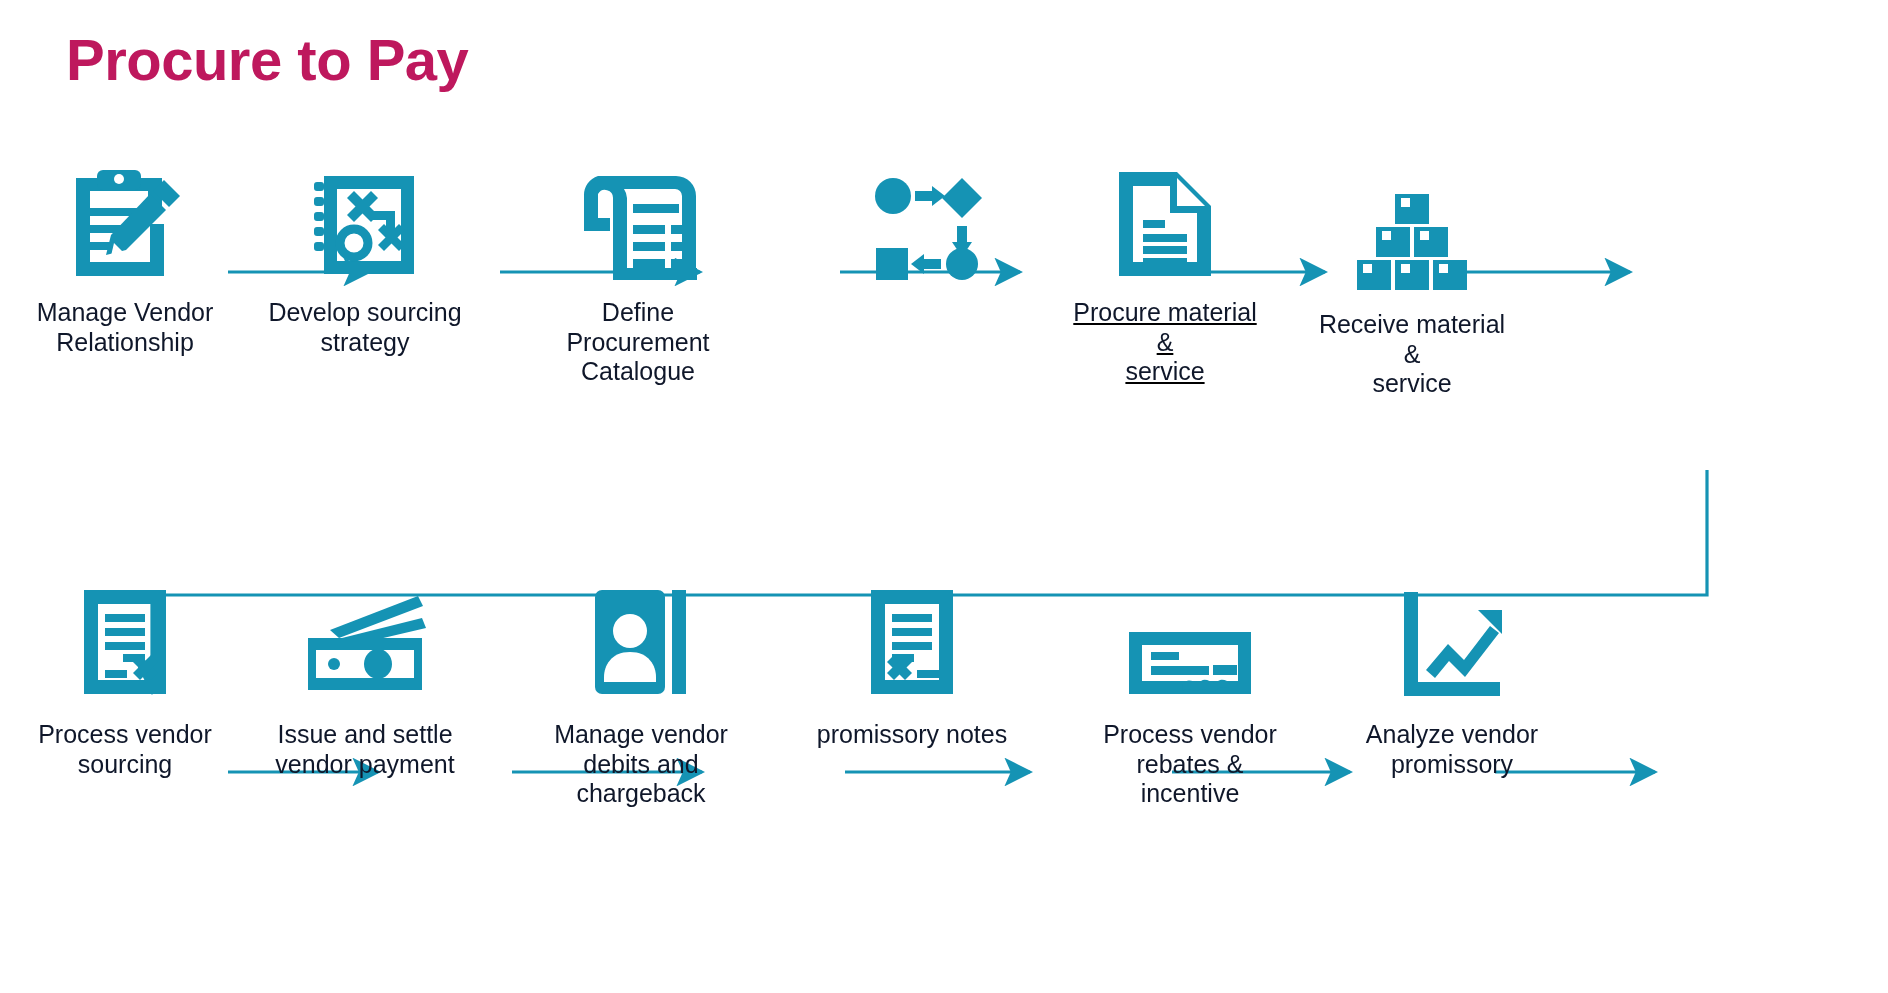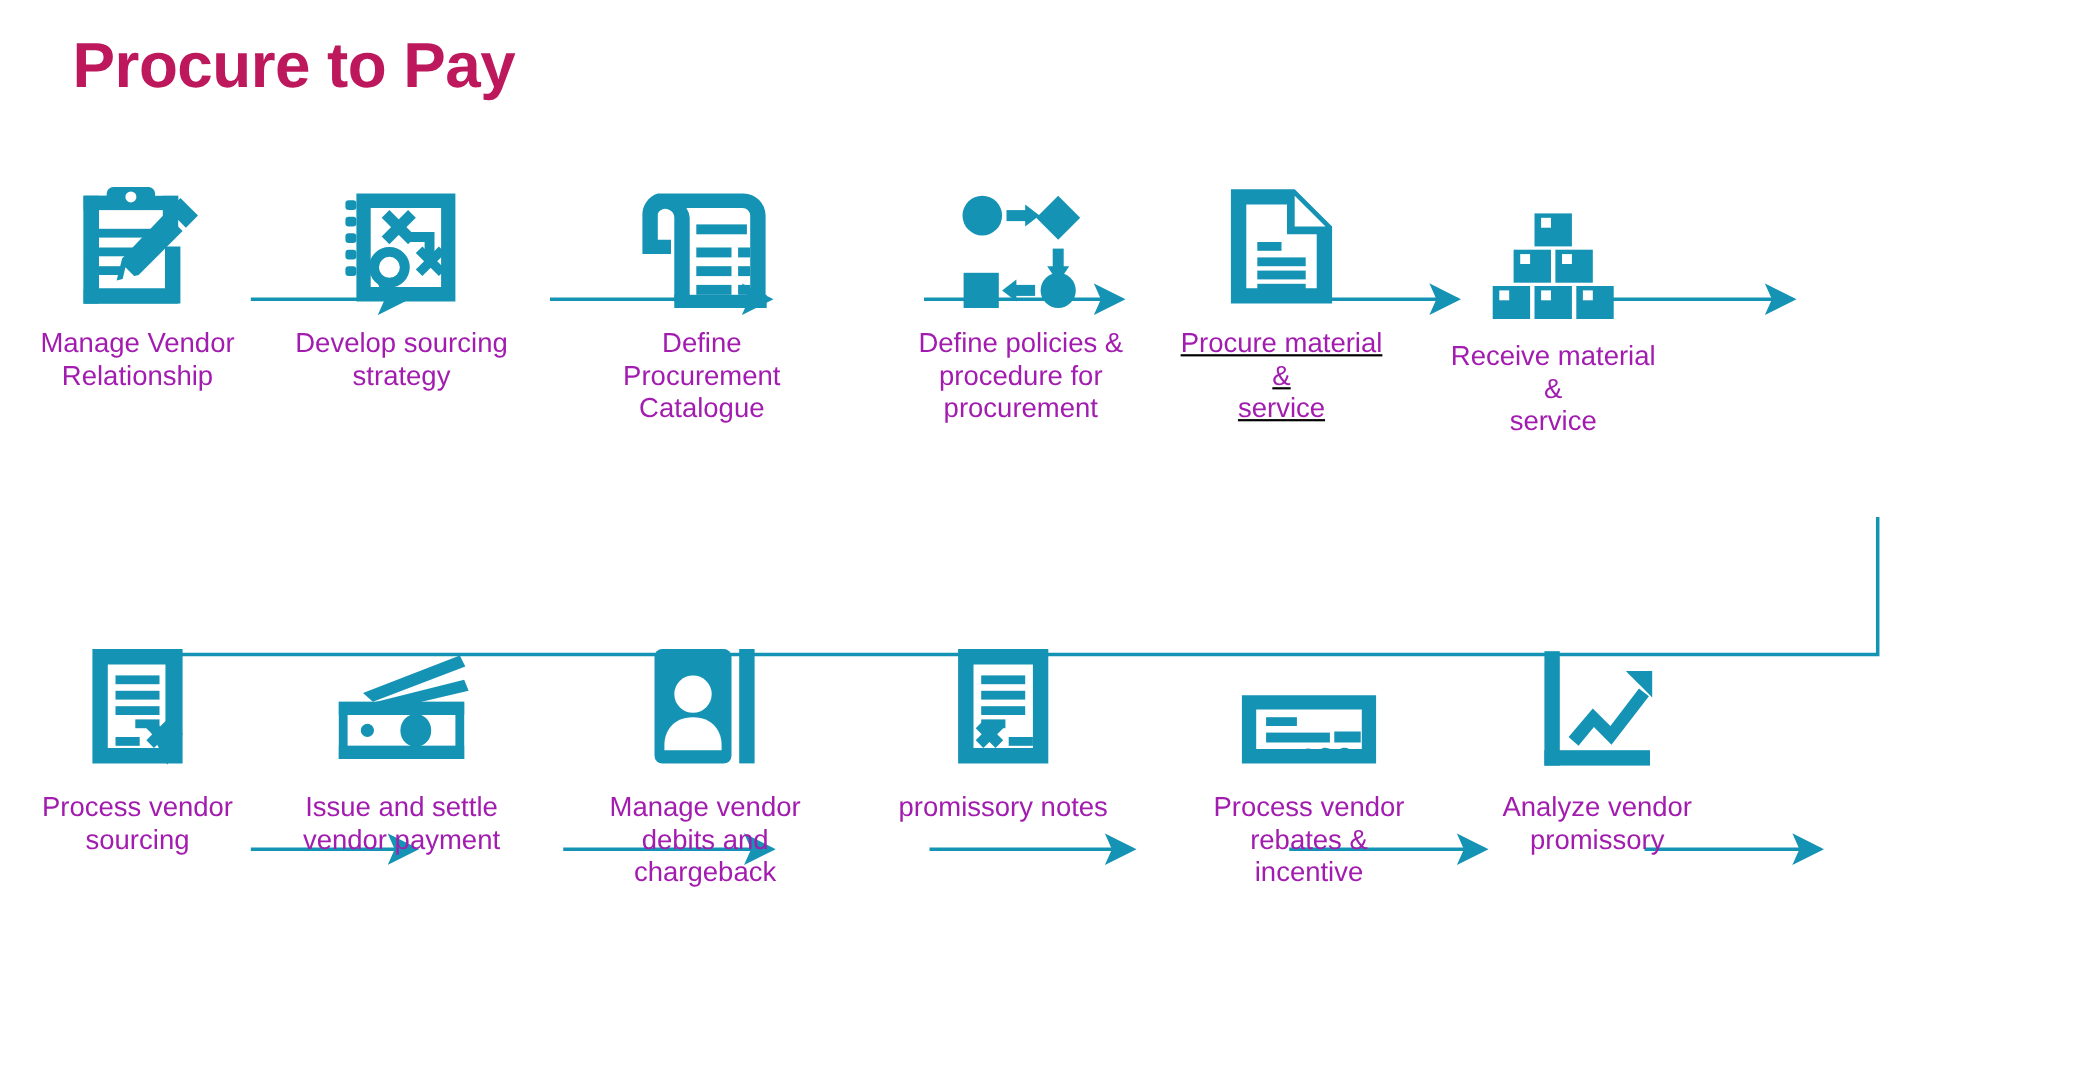--- a/index.html
+++ b/index.html
@@ -10,21 +10,21 @@
   }
   #page-title{
     position:absolute;left:66px;top:8px;
     font-size:58px;font-weight:bold;color:#be185d;
     letter-spacing:-0.5px;line-height:1.1;margin-top:20px;
   }
   .svg-layer{position:absolute;left:0;top:0;width:1888px;height:993px;}
   .node{position:absolute;width:200px;text-align:center;}
   .node .icon{height:120px;display:flex;align-items:flex-end;justify-content:center;}
   .node .label{
-    font-size:25px;color:#a21caf;line-height:1.18;margin-top:18px;
+    font-size:25px;color:#0f172a;line-height:1.18;margin-top:18px;
     font-family:"Liberation Sans", sans-serif;
   }
   
   #n0{left:25px;top:160px;}
   #n1{left:265px;top:160px;}
   #n2{left:538px;top:160px;}
   #n3{left:828px;top:160px;}
   #n4{left:1065px;top:160px;text-decoration:underline;}
   #n5{left:1312px;top:172px;}
   
@@ -151,25 +151,20 @@
         <path d="M88 2 l20 20 -20 20 -20 -20 Z"></path>
         <rect x="83" y="50" width="10" height="22"></rect>
         <path d="M78 66 l10 15 10 -15 Z"></path>
         <circle cx="88" cy="88" r="16"></circle>
         <rect x="2" y="72" width="32" height="32"></rect>
         <rect x="45" y="83" width="22" height="10"></rect>
         <path d="M50 78 l-13 10 13 10 Z"></path>
       </g>
     </svg>
   </div>
-  <div class="label">
-    <div>Define policies &amp;</div>
-    <div>procedure for</div>
-    <div>procurement</div>
-  </div>
 </div>
 
 <div class="node row1" id="n4">
   <div class="icon">
     <svg width="100" height="112" viewBox="0 0 100 112">
       <g fill="#1593B4">
         <path d="M4 4 h58 l34 34 v70 H4 Z M18 18 v76 h64 V45 H55 V18 Z"></path>
         <path d="M62 10 l28 28 H62 Z" fill="#fff"></path>
         <rect x="28" y="52" width="22" height="8"></rect>
         <rect x="28" y="66" width="44" height="8"></rect>

